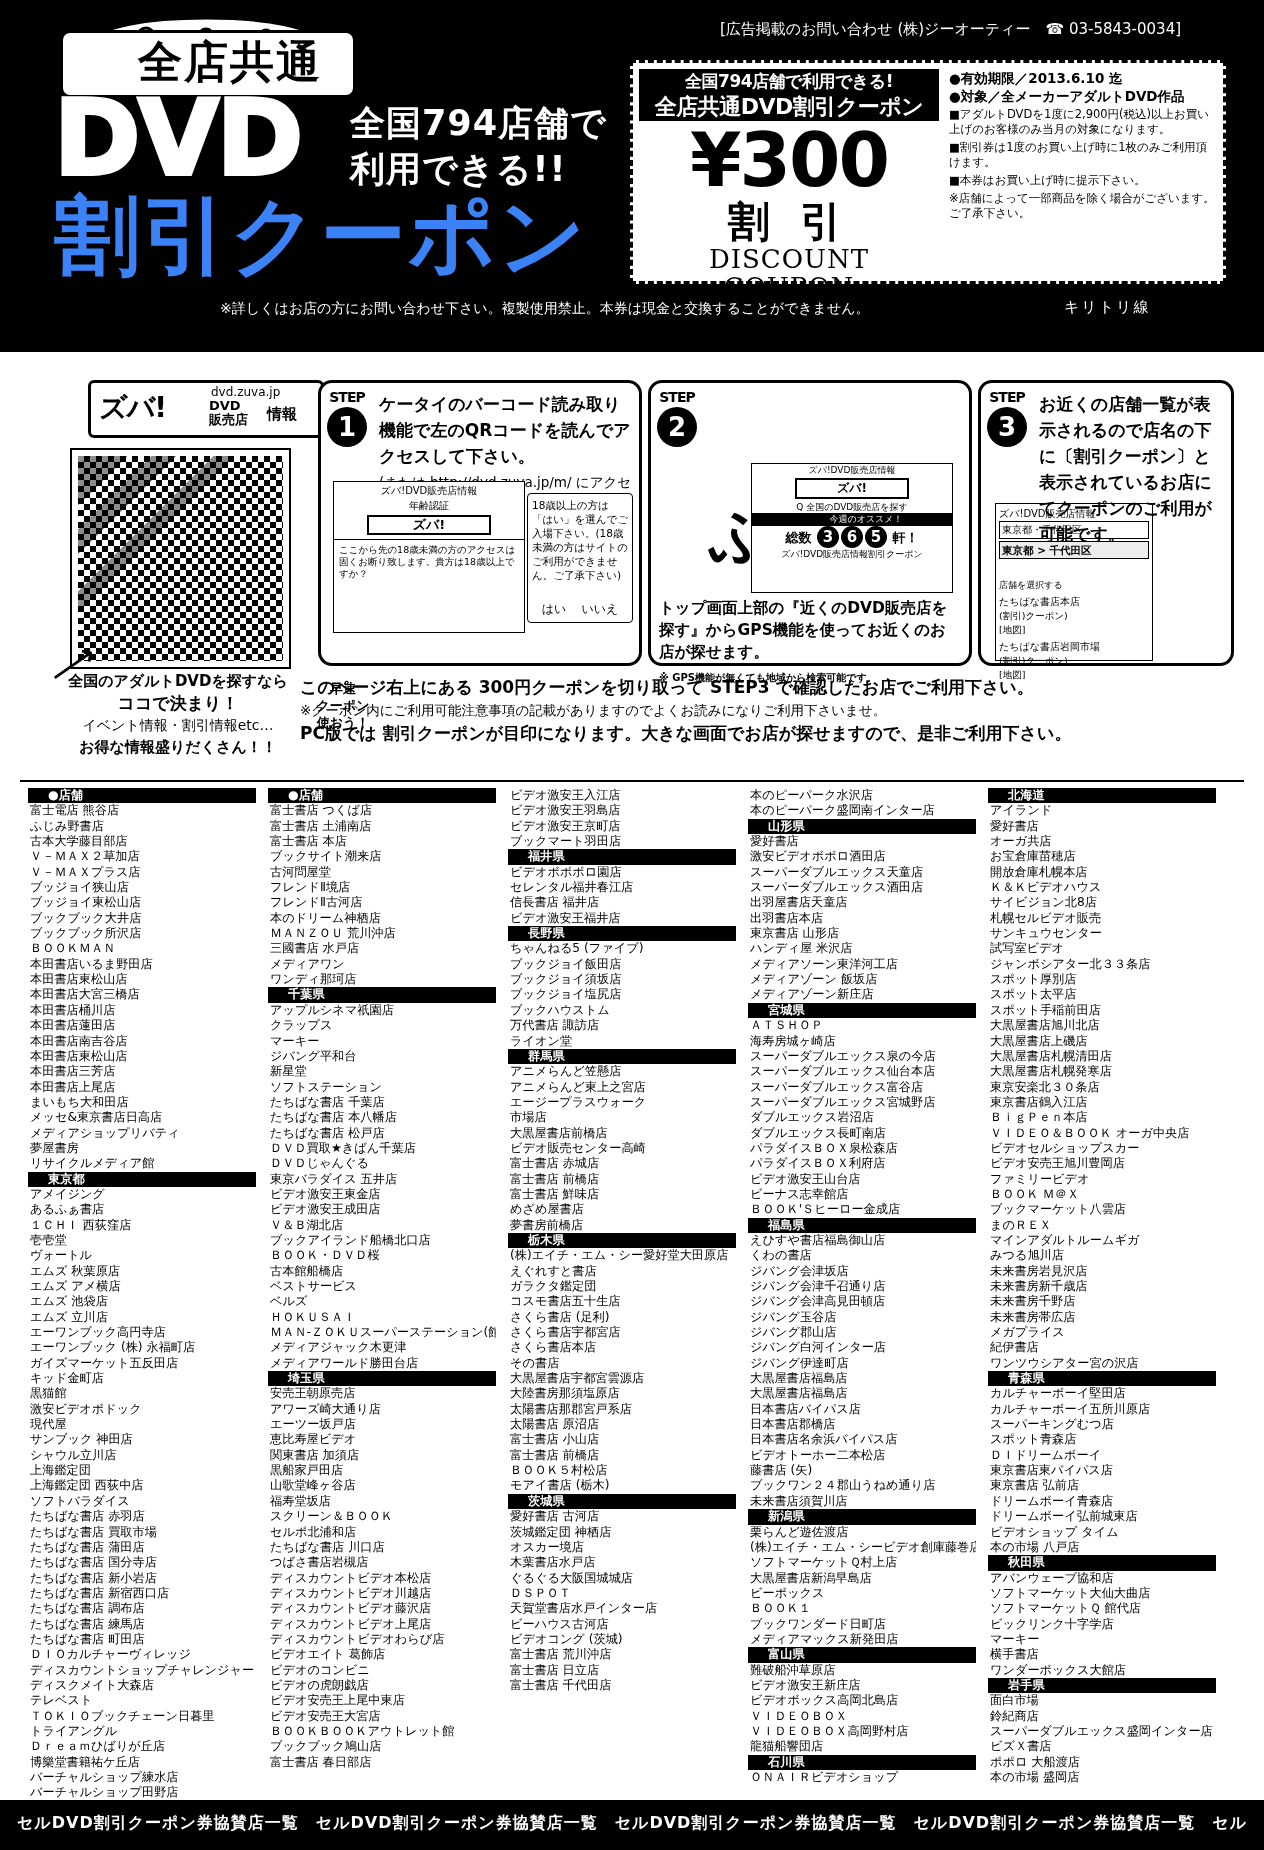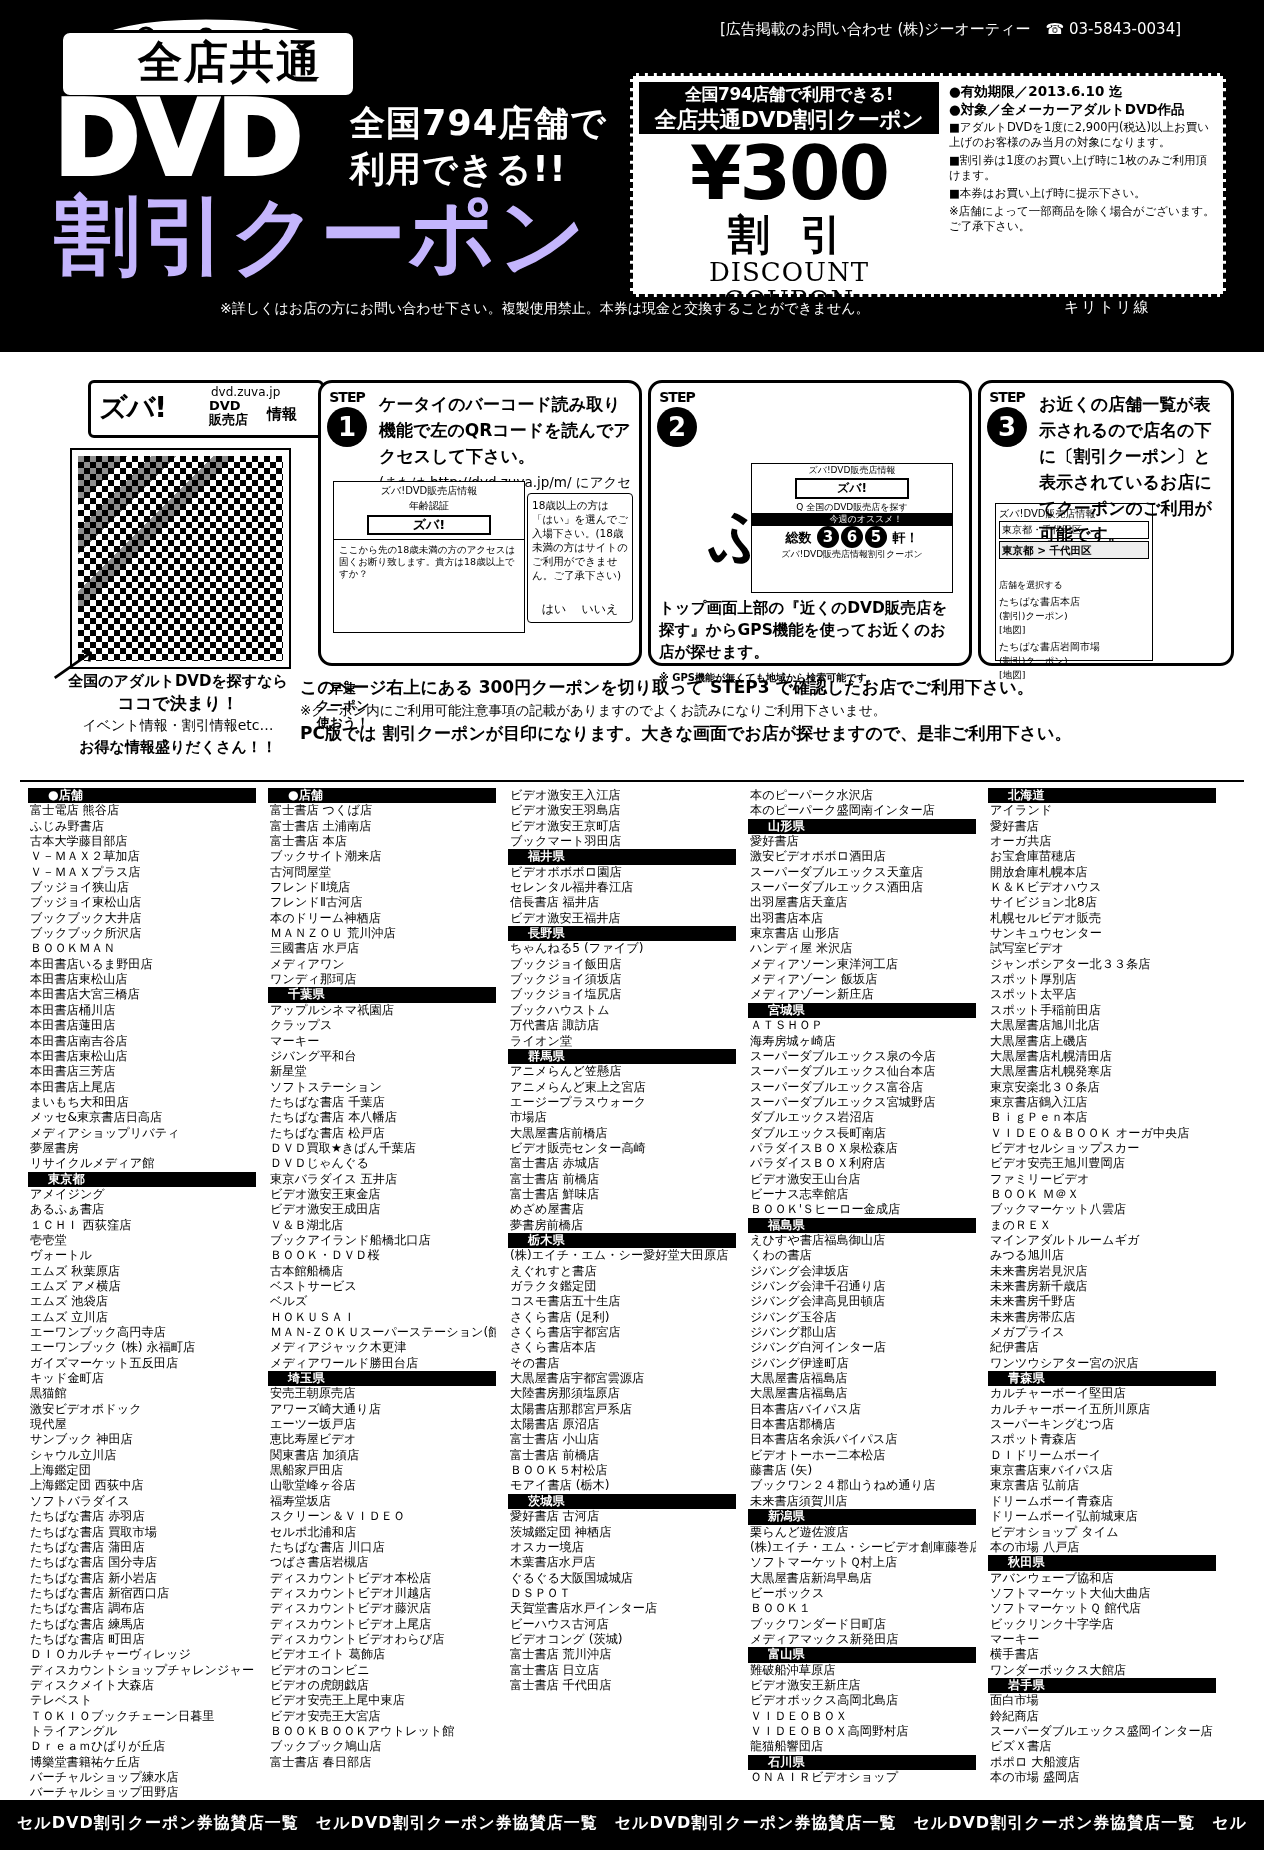--- a/index.html
+++ b/index.html
@@ -9,26 +9,26 @@
   
   .topband{position:absolute;left:0;top:0;width:1264px;height:352px;background:#000;}
   .topinner{position:absolute;left:20px;top:8px;width:1224px;height:336px;}
 
   .zentenbox{position:absolute;left:40px;top:22px;width:290px;height:62px;background:#fff;border-radius:10px;border:3px solid #000;}
   .zentenbox span{display:block;text-align:center;font-size:44px;font-weight:bold;line-height:58px;letter-spacing:2px;font-family:"DejaVu Sans",sans-serif;margin-left:44px;}
 
   .dvdword{position:absolute;left:34px;top:78px;font-size:104px;font-weight:bold;color:#fff;letter-spacing:-2px;line-height:104px;
     -webkit-text-stroke:4px #fff;text-shadow:4px 4px 0 #000;}
   .dvdsub{position:absolute;left:330px;top:92px;color:#fff;font-size:35px;font-weight:bold;line-height:46px;letter-spacing:1px;}
-  .waribiki{position:absolute;left:34px;top:180px;font-size:86px;font-weight:bold;color:#c4b5fd;letter-spacing:2px;line-height:94px;text-shadow:3px 3px 0 #000;}
+  .waribiki{position:absolute;left:34px;top:180px;font-size:86px;font-weight:bold;color:#3b82f6;letter-spacing:2px;line-height:94px;text-shadow:3px 3px 0 #000;}
 
   .adinfo{position:absolute;left:700px;top:12px;font-size:15px;color:#fff;letter-spacing:0px;}
 
   
-  .coupon{position:absolute;left:610px;top:65px;width:590px;height:218px;background:#fff;border:3px dashed #000;}
+  .coupon{position:absolute;left:610px;top:52px;width:590px;height:218px;background:#fff;border:3px dashed #000;}
   .coupon-left{position:absolute;left:6px;top:6px;width:300px;height:204px;}
   .cl-b1{background:#000;color:#fff;font-size:17px;font-weight:bold;text-align:center;line-height:24px;height:24px;letter-spacing:-0.5px;}
   .cl-b2{background:#000;color:#fff;font-size:22px;font-weight:bold;text-align:center;line-height:28px;height:28px;letter-spacing:-0.5px;}
   .cl-price{text-align:center;font-size:74px;font-weight:bold;line-height:78px;letter-spacing:-2px;}
   .cl-wari{text-align:center;font-size:42px;font-weight:bold;line-height:46px;letter-spacing:8px;}
   .cl-disc{text-align:center;font-size:26px;line-height:28px;font-family:"DejaVu Serif","Liberation Serif",serif;letter-spacing:1px;}
   .coupon-right{position:absolute;left:316px;top:8px;width:266px;font-size:11.5px;line-height:15px;}
   .coupon-right .big{font-size:13.5px;font-weight:bold;}
   .coupon-right p{margin:0 0 3px 0;}
 
@@ -387,21 +387,21 @@
         <div class="it">メディアワールド勝田台店</div>
         <div class="hd">埼玉県</div>
         <div class="it">安売王朝原売店</div>
         <div class="it">アワーズ崎大通り店</div>
         <div class="it">エーツー坂戸店</div>
         <div class="it">恵比寿屋ビデオ</div>
         <div class="it">関東書店 加須店</div>
         <div class="it">黒船家戸田店</div>
         <div class="it">山歌堂峰ヶ谷店</div>
         <div class="it">福寿堂坂店</div>
-        <div class="it">スクリーン＆ＶＩＤＥＯ</div>
+        <div class="it">スクリーン＆ＢＯＯＫ</div>
         <div class="it">セルポ北浦和店</div>
         <div class="it">たちばな書店 川口店</div>
         <div class="it">つばさ書店岩槻店</div>
         <div class="it">ディスカウントビデオ本松店</div>
         <div class="it">ディスカウントビデオ川越店</div>
         <div class="it">ディスカウントビデオ藤沢店</div>
         <div class="it">ディスカウントビデオ上尾店</div>
         <div class="it">ディスカウントビデオわらび店</div>
         <div class="it">ビデオエイト 葛飾店</div>
         <div class="it">ビデオのコンビニ</div>

